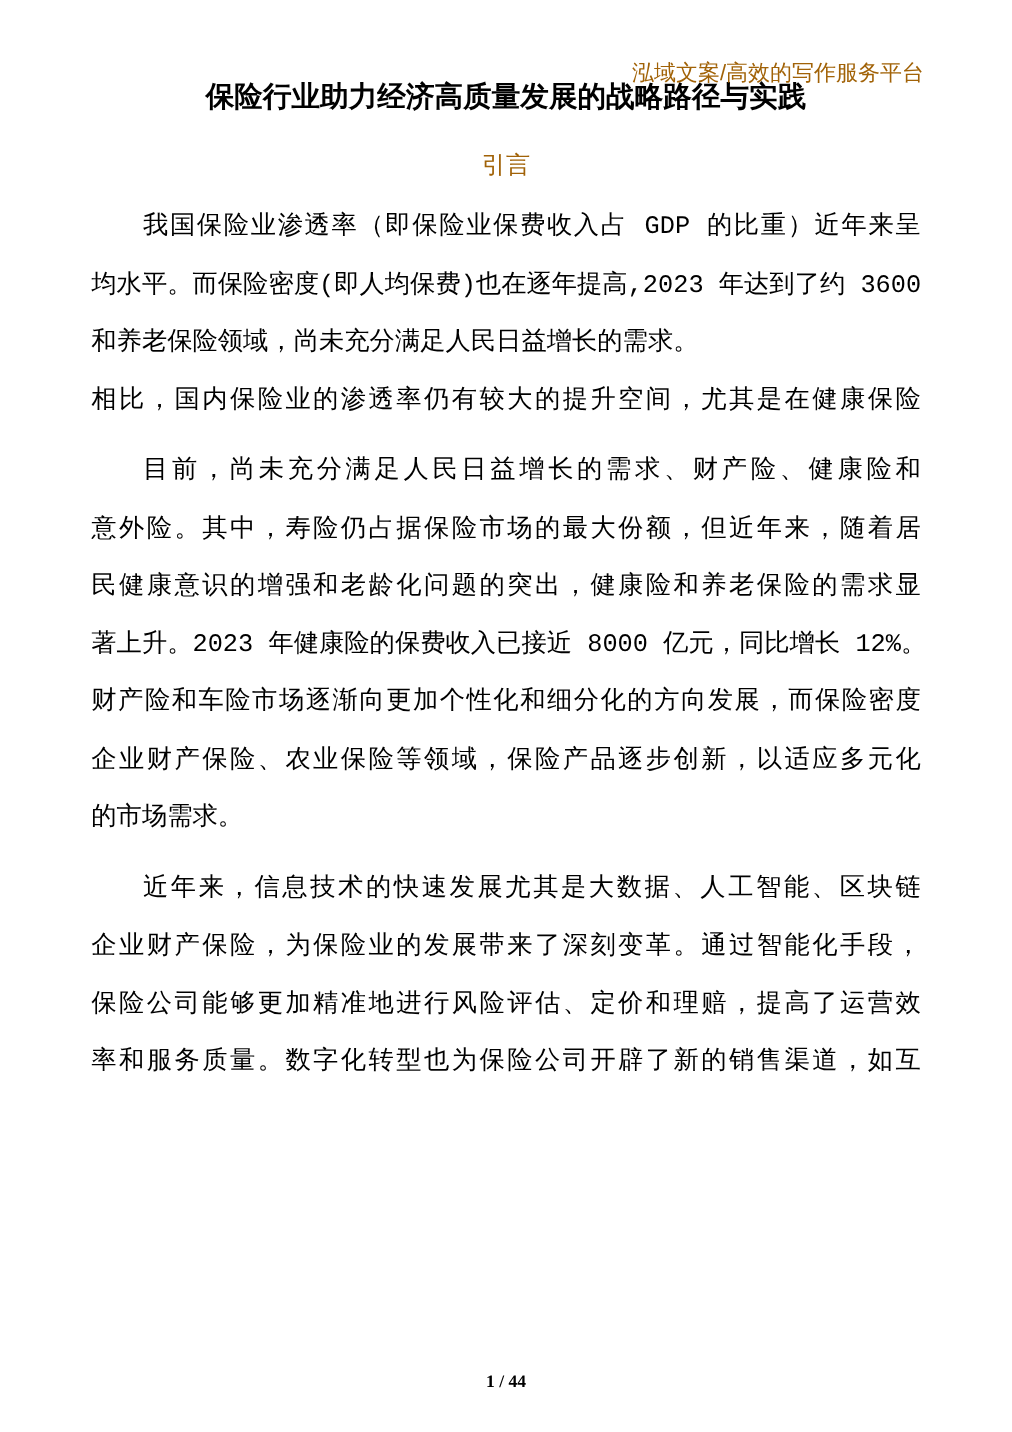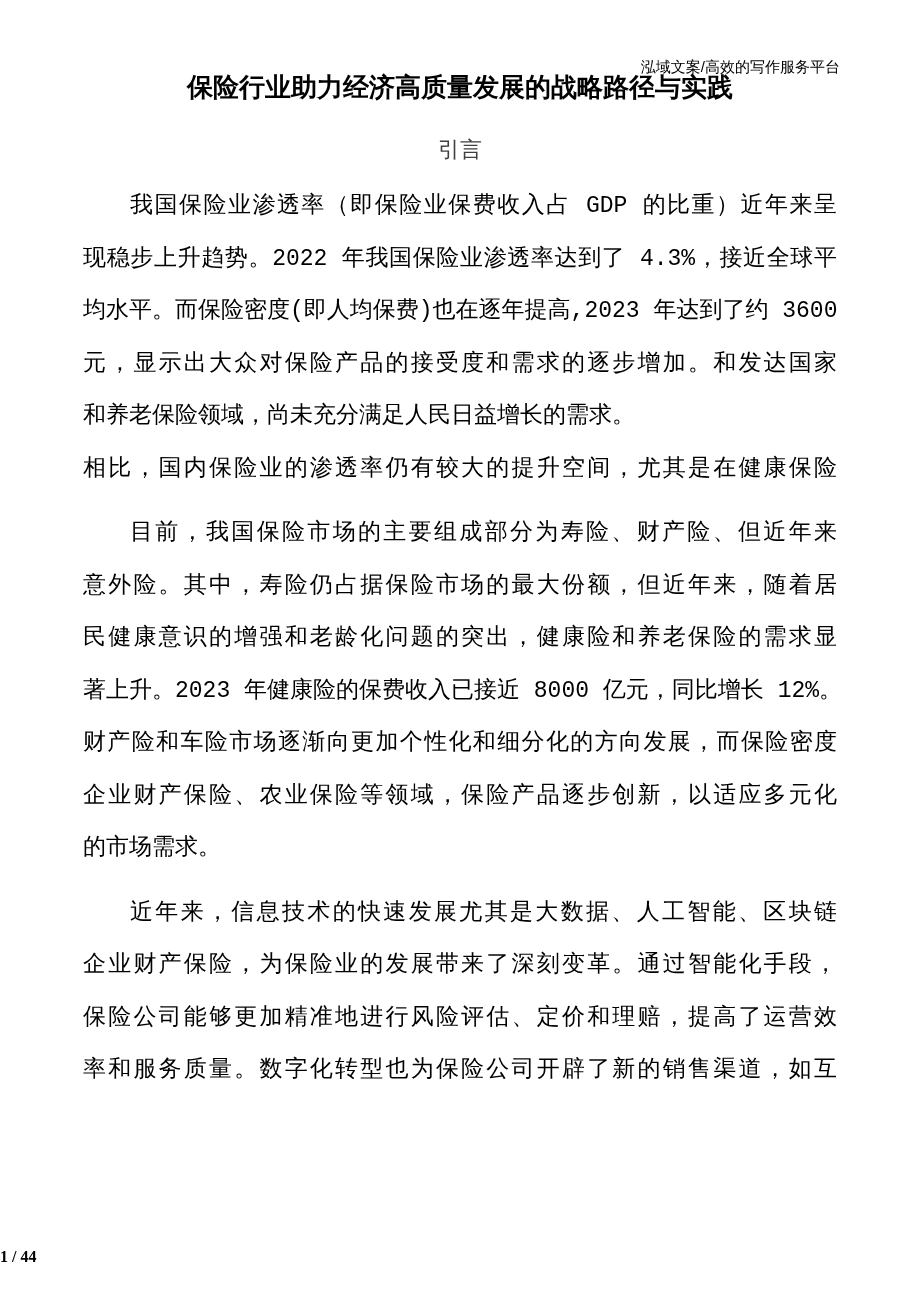--- a/index.html
+++ b/index.html
@@ -10,64 +10,64 @@
     background: #ffffff;
     color: #000000;
     overflow: hidden;
     font-family: "Liberation Serif", "DejaVu Serif", serif;
   }
   .brand-header {
     position: absolute;
     top: 57px;
     right: 80px;
     font-family: "Liberation Sans", "DejaVu Sans", sans-serif;
-    font-size: 15px;
+    font-size: 20px;
     line-height: 20px;
-    color: #000000;
+    color: #a16207;
   }
   .content { padding: 0 83px; }
   .doc-title {
     margin: 0;
     padding-top: 68px;
     text-align: center;
     font-family: "Liberation Sans", "DejaVu Sans", sans-serif;
     font-size: 26px;
     font-weight: 700;
     line-height: 38px;
     color: #000000;
   }
   .section-heading {
     margin: 28px 0 0 0;
     text-align: center;
     font-family: Liberation Serif, serif;
     font-size: 22px;
     font-weight: 400;
     line-height: 32px;
-    color: #404040;
+    color: #a16207;
   }
   .para { margin: 12px 0 0 0; }
   .para.first-para { margin-top: 14px; }
   .line {
     height: 52.5px;
     line-height: 52.5px;
     font-size: 23px;
     text-align: justify;
     text-align-last: justify;
     white-space: nowrap;
     overflow: hidden;
     font-family: Liberation Mono, monospace;
   }
   .line.indent { text-indent: 47px; }
   .line.para-end { text-align-last: left; }
   .page-footer {
     position: absolute;
     top: 1248px;
     left: 0;
     right: 0;
-    text-align: left;
+    text-align: center;
     font-family: "Liberation Serif", "DejaVu Serif", serif;
     font-size: 16px;
     font-weight: 700;
     color: #000000;
   }
 </style>
 </head>
 <body>
 
 <div class="page">
@@ -75,29 +75,27 @@
   <div class="brand-header">泓域文案/高效的写作服务平台</div>
 
   <div class="content">
 
     <h1 class="doc-title">保险行业助力经济高质量发展的战略路径与实践</h1>
 
     <h2 class="section-heading">引言</h2>
 
     <div class="para first-para">
       <div class="line indent">我国保险业渗透率（即保险业保费收入占 GDP 的比重）近年来呈</div>
-      <div class="line">现稳步上升趋势。2022 年我国保险业渗透率达到了 4.3%，接近全球平</div>
       <div class="line">均水平。而保险密度(即人均保费)也在逐年提高,2023 年达到了约 3600</div>
-      <div class="line">元，显示出大众对保险产品的接受度和需求的逐步增加。和发达国家</div>
       <div class="line para-end">和养老保险领域，尚未充分满足人民日益增长的需求。</div>
       <div class="line">相比，国内保险业的渗透率仍有较大的提升空间，尤其是在健康保险</div>
     </div>
 
     <div class="para">
-      <div class="line indent">目前，我国保险市场的主要组成部分为寿险、财产险、但近年来</div>
+      <div class="line indent">目前，尚未充分满足人民日益增长的需求、财产险、健康险和</div>
       <div class="line">意外险。其中，寿险仍占据保险市场的最大份额，但近年来，随着居</div>
       <div class="line">民健康意识的增强和老龄化问题的突出，健康险和养老保险的需求显</div>
       <div class="line">著上升。2023 年健康险的保费收入已接近 8000 亿元，同比增长 12%。</div>
       <div class="line">财产险和车险市场逐渐向更加个性化和细分化的方向发展，而保险密度</div>
       <div class="line">企业财产保险、农业保险等领域，保险产品逐步创新，以适应多元化</div>
       <div class="line para-end">的市场需求。</div>
     </div>
 
     <div class="para">
       <div class="line indent">近年来，信息技术的快速发展尤其是大数据、人工智能、区块链</div>

